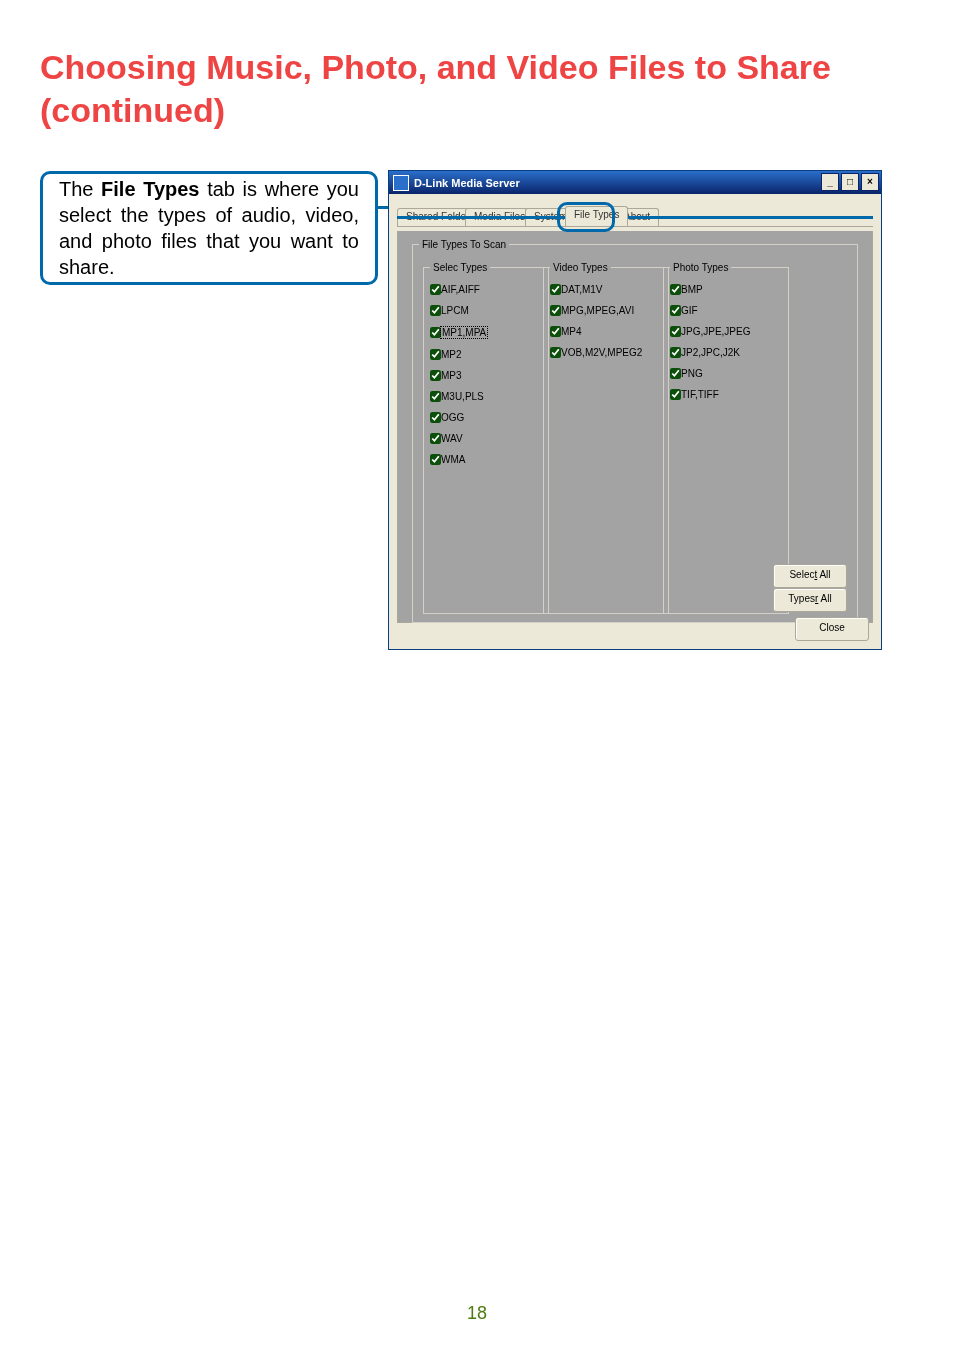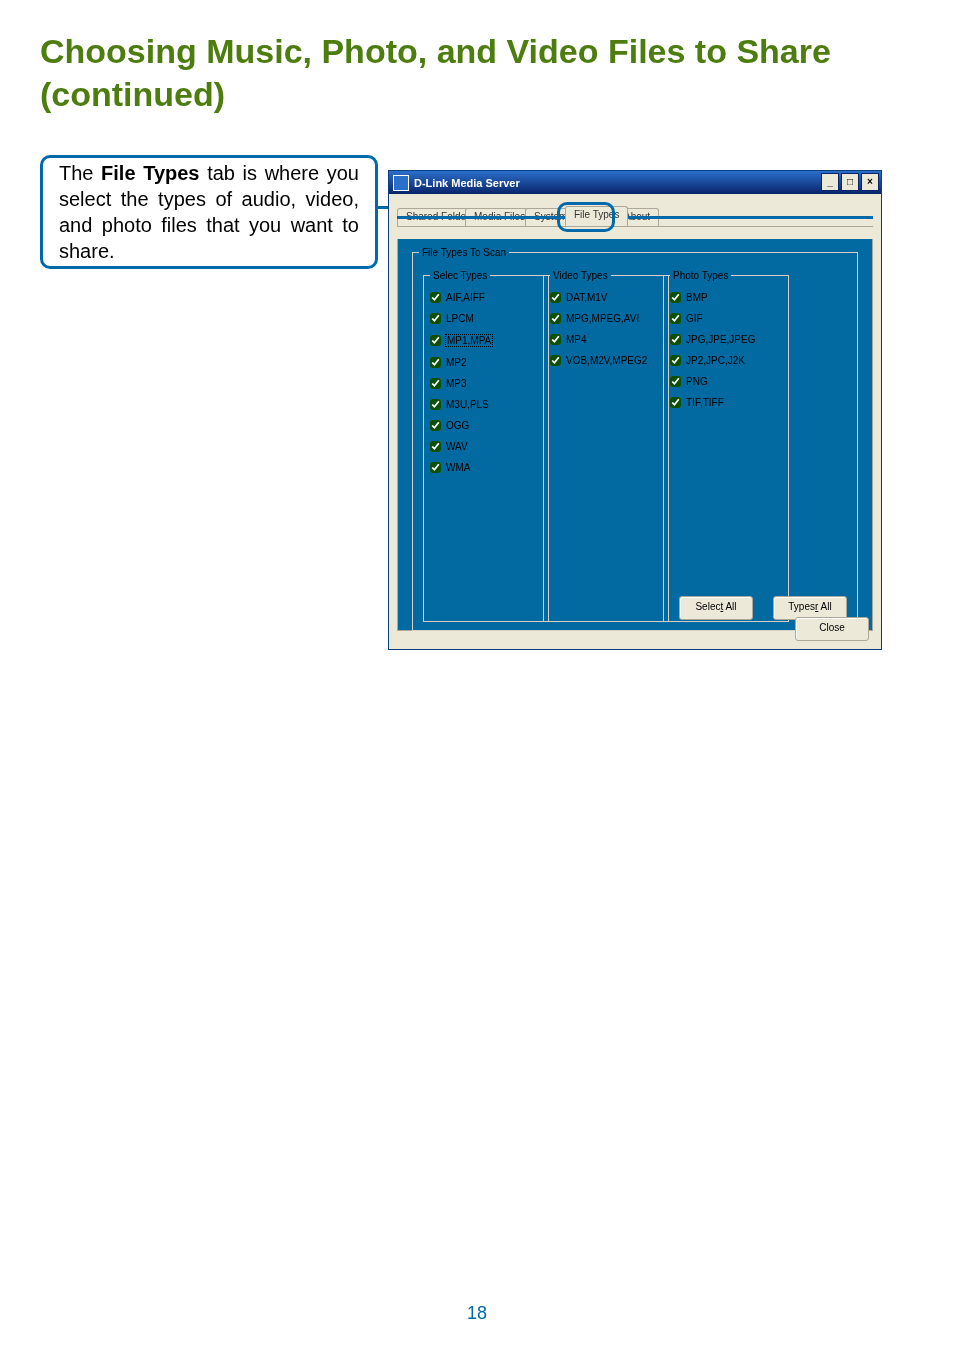--- a/index.html
+++ b/index.html
@@ -11,25 +11,25 @@
     font-family: Arial, Helvetica, sans-serif;
   }
   .page {
     width: 954px;
     min-height: 1354px;
     position: relative;
     padding: 30px 40px 0 40px;
     box-sizing: border-box;
   }
   h1.page-title {
-    color: #4d7c0f;
+    color: #ef4444;
     font-size: 34px;
     line-height: 1.25;
     font-weight: 700;
-    margin: 0 0 40px 0;
+    margin: 16px 0 40px 0;
   }
   .callout {
     border: 3px solid #0069aa;
     border-radius: 10px;
     width: 300px;
     padding: 2px 16px;
     font-size: 20px;
     line-height: 1.3;
     color: #000;
     text-align: justify;
@@ -151,25 +151,25 @@
     width:100%;
     height:3px;
     background:#0069aa;
     z-index:2;
   }
 
   
   .tab-content {
     border: 1px solid #aca899;
     border-top: none;
-    margin: 12px 8px;
+    margin: 4px 8px;
     height: 392px;
     box-sizing: border-box;
     position: relative;
-    background: #0369a1;
+    background: #a3a3a3;
   }
 
   fieldset.group {
     border: 1px solid #d4d0c8;
     position: absolute;
     font-size: 10px;
     color: #000;
     margin: 0;
     padding: 8px 6px 6px 6px;
     background: transparent;
@@ -192,21 +192,20 @@
     bottom: 8px;
     padding-top: 10px;
   }
   .inner-audio { left: 10px; }
   .inner-video { left: 130px; }
   .inner-photo { left: 250px; }
 
   label.chk {
     display: flex;
     align-items: center;
-    gap: 5px;
     font-size: 10px;
     margin: 3px 0 10px 0;
     color: #000;
     white-space: nowrap;
   }
   label.chk input {
     width: 11px;
     height: 11px;
     margin: 0;
     accent-color: #0b4f0b;
@@ -215,22 +214,22 @@
     border: 1px dotted #000;
     padding: 0 1px;
     margin-left: -1px;
   }
 
   .side-buttons {
     position: absolute;
     right: 10px;
     bottom: 10px;
     display: flex;
-    flex-direction: row;
-    gap: 20px;
+    flex-direction: column;
+    gap: 0;
   }
   .win-flat-btn {
     width: 72px;
     height: 22px;
     font-size: 10px;
     background: #ece9d8;
     border: 1px solid #aca899;
     border-radius: 3px;
     box-shadow: inset 1px 1px 0 #fff;
     text-align: center;
@@ -245,21 +244,21 @@
     bottom: 8px;
   }
 
   
   .page-number {
     position: absolute;
     bottom: 30px;
     left: 0;
     right: 0;
     text-align: center;
-    color: #0369a1;
+    color: #4d7c0f;
     font-size: 18px;
   }
 </style>
 </head>
 <body>
 
 <div class="page">
   <h1 class="page-title">Choosing Music, Photo, and Video Files to Share (continued)</h1>
   <div class="callout-line"></div>
   <div class="callout">

